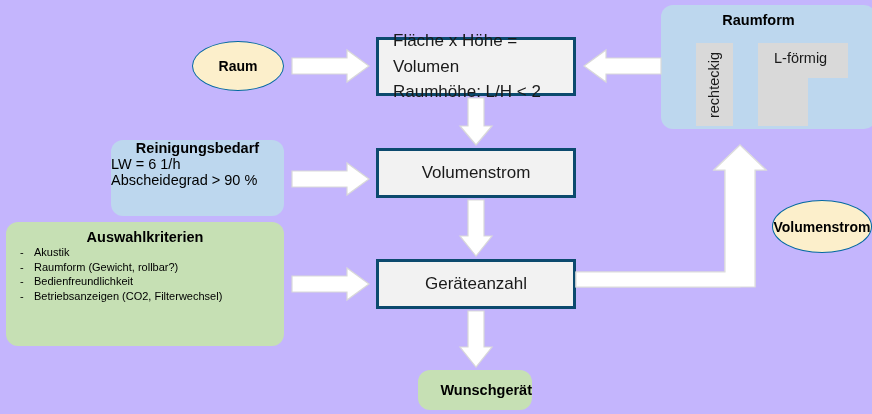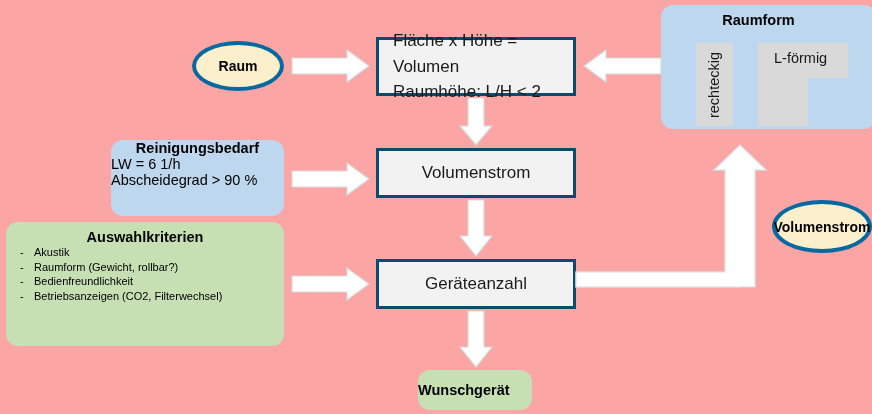--- a/index.html
+++ b/index.html
@@ -9,29 +9,29 @@
   }
   body {
     font-family: "Liberation Sans", sans-serif;
     color: #1a1a1a;
   }
   #canvas {
     position: relative;
     width: 872px;
     height: 414px;
     overflow: hidden;
-    background: #fca5a5;
+    background: #c4b5fd;
   }
   .abs { position: absolute; }
 
   
   .ellipse {
     border-radius: 50%;
     background: #fcefcb;
-    border: 4px solid #0369a1;
+    border: 1px solid #0369a1;
     display: flex;
     align-items: center;
     justify-content: center;
     font-weight: bold;
     font-size: 14px;
     color: #000000;
     box-sizing: border-box;
   }
 
   
@@ -172,21 +172,21 @@
   </div>
 
   <div class="abs procbox" style="left:376px; top:148px; width:200px; height:50px;">
     <span>Volumenstrom</span>
   </div>
 
   <div class="abs procbox" style="left:376px; top:259px; width:200px; height:50px;">
     <span>Geräteanzahl</span>
   </div>
 
-  <div class="abs panel panel-green" style="left:418px; top:370px; width:114px; height:40px; display:flex; align-items:center; justify-content:flex-start; font-weight:bold;">
+  <div class="abs panel panel-green" style="left:418px; top:370px; width:114px; height:40px; display:flex; align-items:center; justify-content:flex-end; font-weight:bold;">
     <span>Wunschgerät</span>
   </div>
 
   <div class="abs ellipse" style="left:772px; top:200px; width:100px; height:53px;">
     <span>Volumenstrom</span>
   </div>
 
   <svg class="abs arrow" style="left:292px; top:50px;" width="78" height="32">
     <polygon class="arrow-shape" points="0,8 55,8 55,0 77,16 55,32 55,24 0,24"></polygon>
   </svg>

